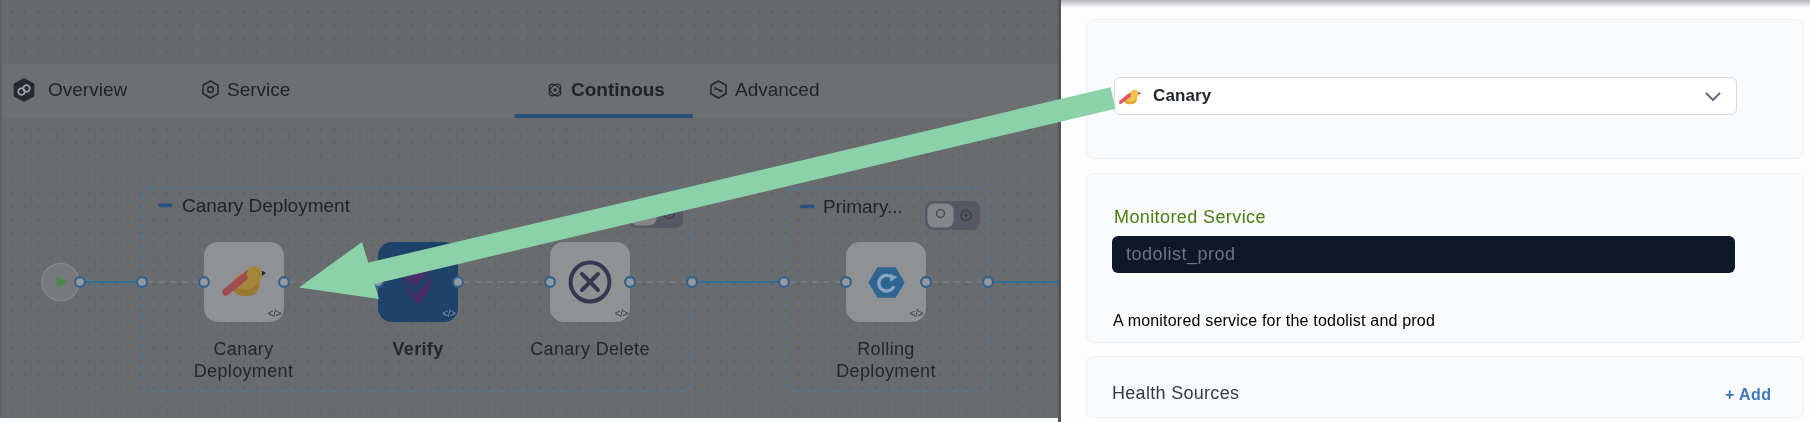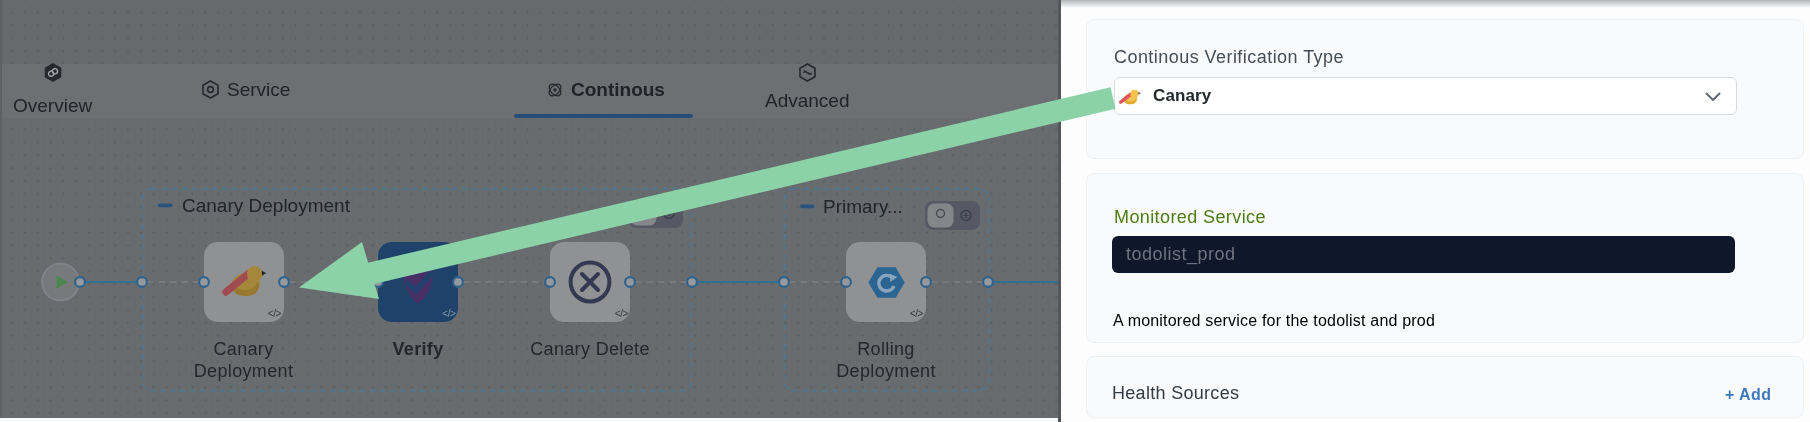--- a/index.html
+++ b/index.html
@@ -46,21 +46,21 @@
     background:#0f172a; border-radius:6px; }
   #msinput .txt { position:absolute; left:14px; top:8px; font-size:18px; letter-spacing:0.5px; color:#6e7480; }
   
   #arrow { position:absolute; left:0; top:0; pointer-events:none; }
 </style>
 </head>
 <body>
 <div id="root">
   <div id="ribbon"></div>
   <div id="tabbar">
-    <div class="tab" style="left:13px; gap:13px;flex-direction:column;">
+    <div class="tab" style="left:13px; gap:13px;">
         <svg width="22" height="24" viewBox="0 0 22 24">
           <path d="M11 1 L20.5 6.4 V17.6 L11 23 L1.5 17.6 V6.4 Z" fill="#26292e" stroke="#26292e" stroke-width="1.8" stroke-linejoin="round"></path>
           <g transform="rotate(-33 11 12)" fill="none" stroke="#9ea1a6" stroke-width="1.8">
             <circle cx="8.1" cy="12" r="3.3"></circle>
             <circle cx="13.9" cy="12" r="3.3"></circle>
           </g>
         </svg>
         <span>Overview</span>
       </div>
     <div class="tab" style="left:202px;">
@@ -71,21 +71,21 @@
         <span>Service</span>
       </div>
     <div class="tab" style="left:547px; font-weight:600;">
         <svg width="16" height="18" viewBox="0 0 19 21">
           <ellipse cx="9.5" cy="10.5" rx="8.3" ry="5.2" fill="none" stroke="#26292e" stroke-width="1.5" transform="rotate(45 9.5 10.5)"></ellipse>
           <ellipse cx="9.5" cy="10.5" rx="8.3" ry="5.2" fill="none" stroke="#26292e" stroke-width="1.5" transform="rotate(-45 9.5 10.5)"></ellipse>
           <circle cx="9.5" cy="10.5" r="2" fill="#26292e"></circle>
         </svg>
         <span>Continous</span>
       </div>
-    <div class="tab" style="left:765px;flex-direction:column;">
+    <div class="tab" style="left:710px;">
         <svg width="17" height="19" viewBox="0 0 19 21">
           <path d="M9.5 1 L17.9 5.8 V15.2 L9.5 20 L1.1 15.2 V5.8 Z" fill="none" stroke="#26292e" stroke-width="1.8"></path>
           <path d="M5 11 q2 -2.5 4.5 0 q2.5 2.5 4.5 0 M5 8 l9 5" fill="none" stroke="#26292e" stroke-width="1.4"></path>
         </svg>
         <span>Advanced</span>
       </div>
     <div id="underline"></div>
   </div>
   <div id="canvas"></div>
   <div id="bottomstrip"></div>
@@ -184,21 +184,20 @@
       <text x="886" y="377">Deployment</text>
     </g>
   </svg>
 
   <div id="edge"></div>
   <div id="panel"></div>
   <div id="topshadow"></div>
   <div class="card" id="card1"></div>
   <div class="card" id="card2"></div>
   <div class="card" id="card3"></div>
-  <div class="flabel" style="left:1114px; top:46.5px;">Continous Verification Type</div>
   <div id="dropdown">
     <svg width="28" height="26" viewBox="0 0 28 26" style="position:absolute;left:3px;top:9px;">
       <g transform="translate(1,2) scale(0.48)">
         <ellipse cx="23.7" cy="20.3" rx="14.3" ry="11.3" fill="#f2c24e" transform="rotate(-12 23.7 20.3)"></ellipse>
         <path d="M10.5 23.5 q1.5 8 12.5 8.5 q12 0.5 14 -9 l-1.3 -5 q-4 8 -13 8 q-9 0 -10.7 -6.5z" fill="#e2ab31"></path>
         <path d="M3.5 27.5 L25.5 10" stroke="#e25460" stroke-width="7.4" stroke-linecap="round" fill="none"></path>
         <circle cx="32.3" cy="10" r="8.5" fill="#f2c24e"></circle>
         <path d="M40.3 6.5 L45.2 9 L40.5 12.2 Z" fill="#323b46"></path>
       </g>
     </svg>

